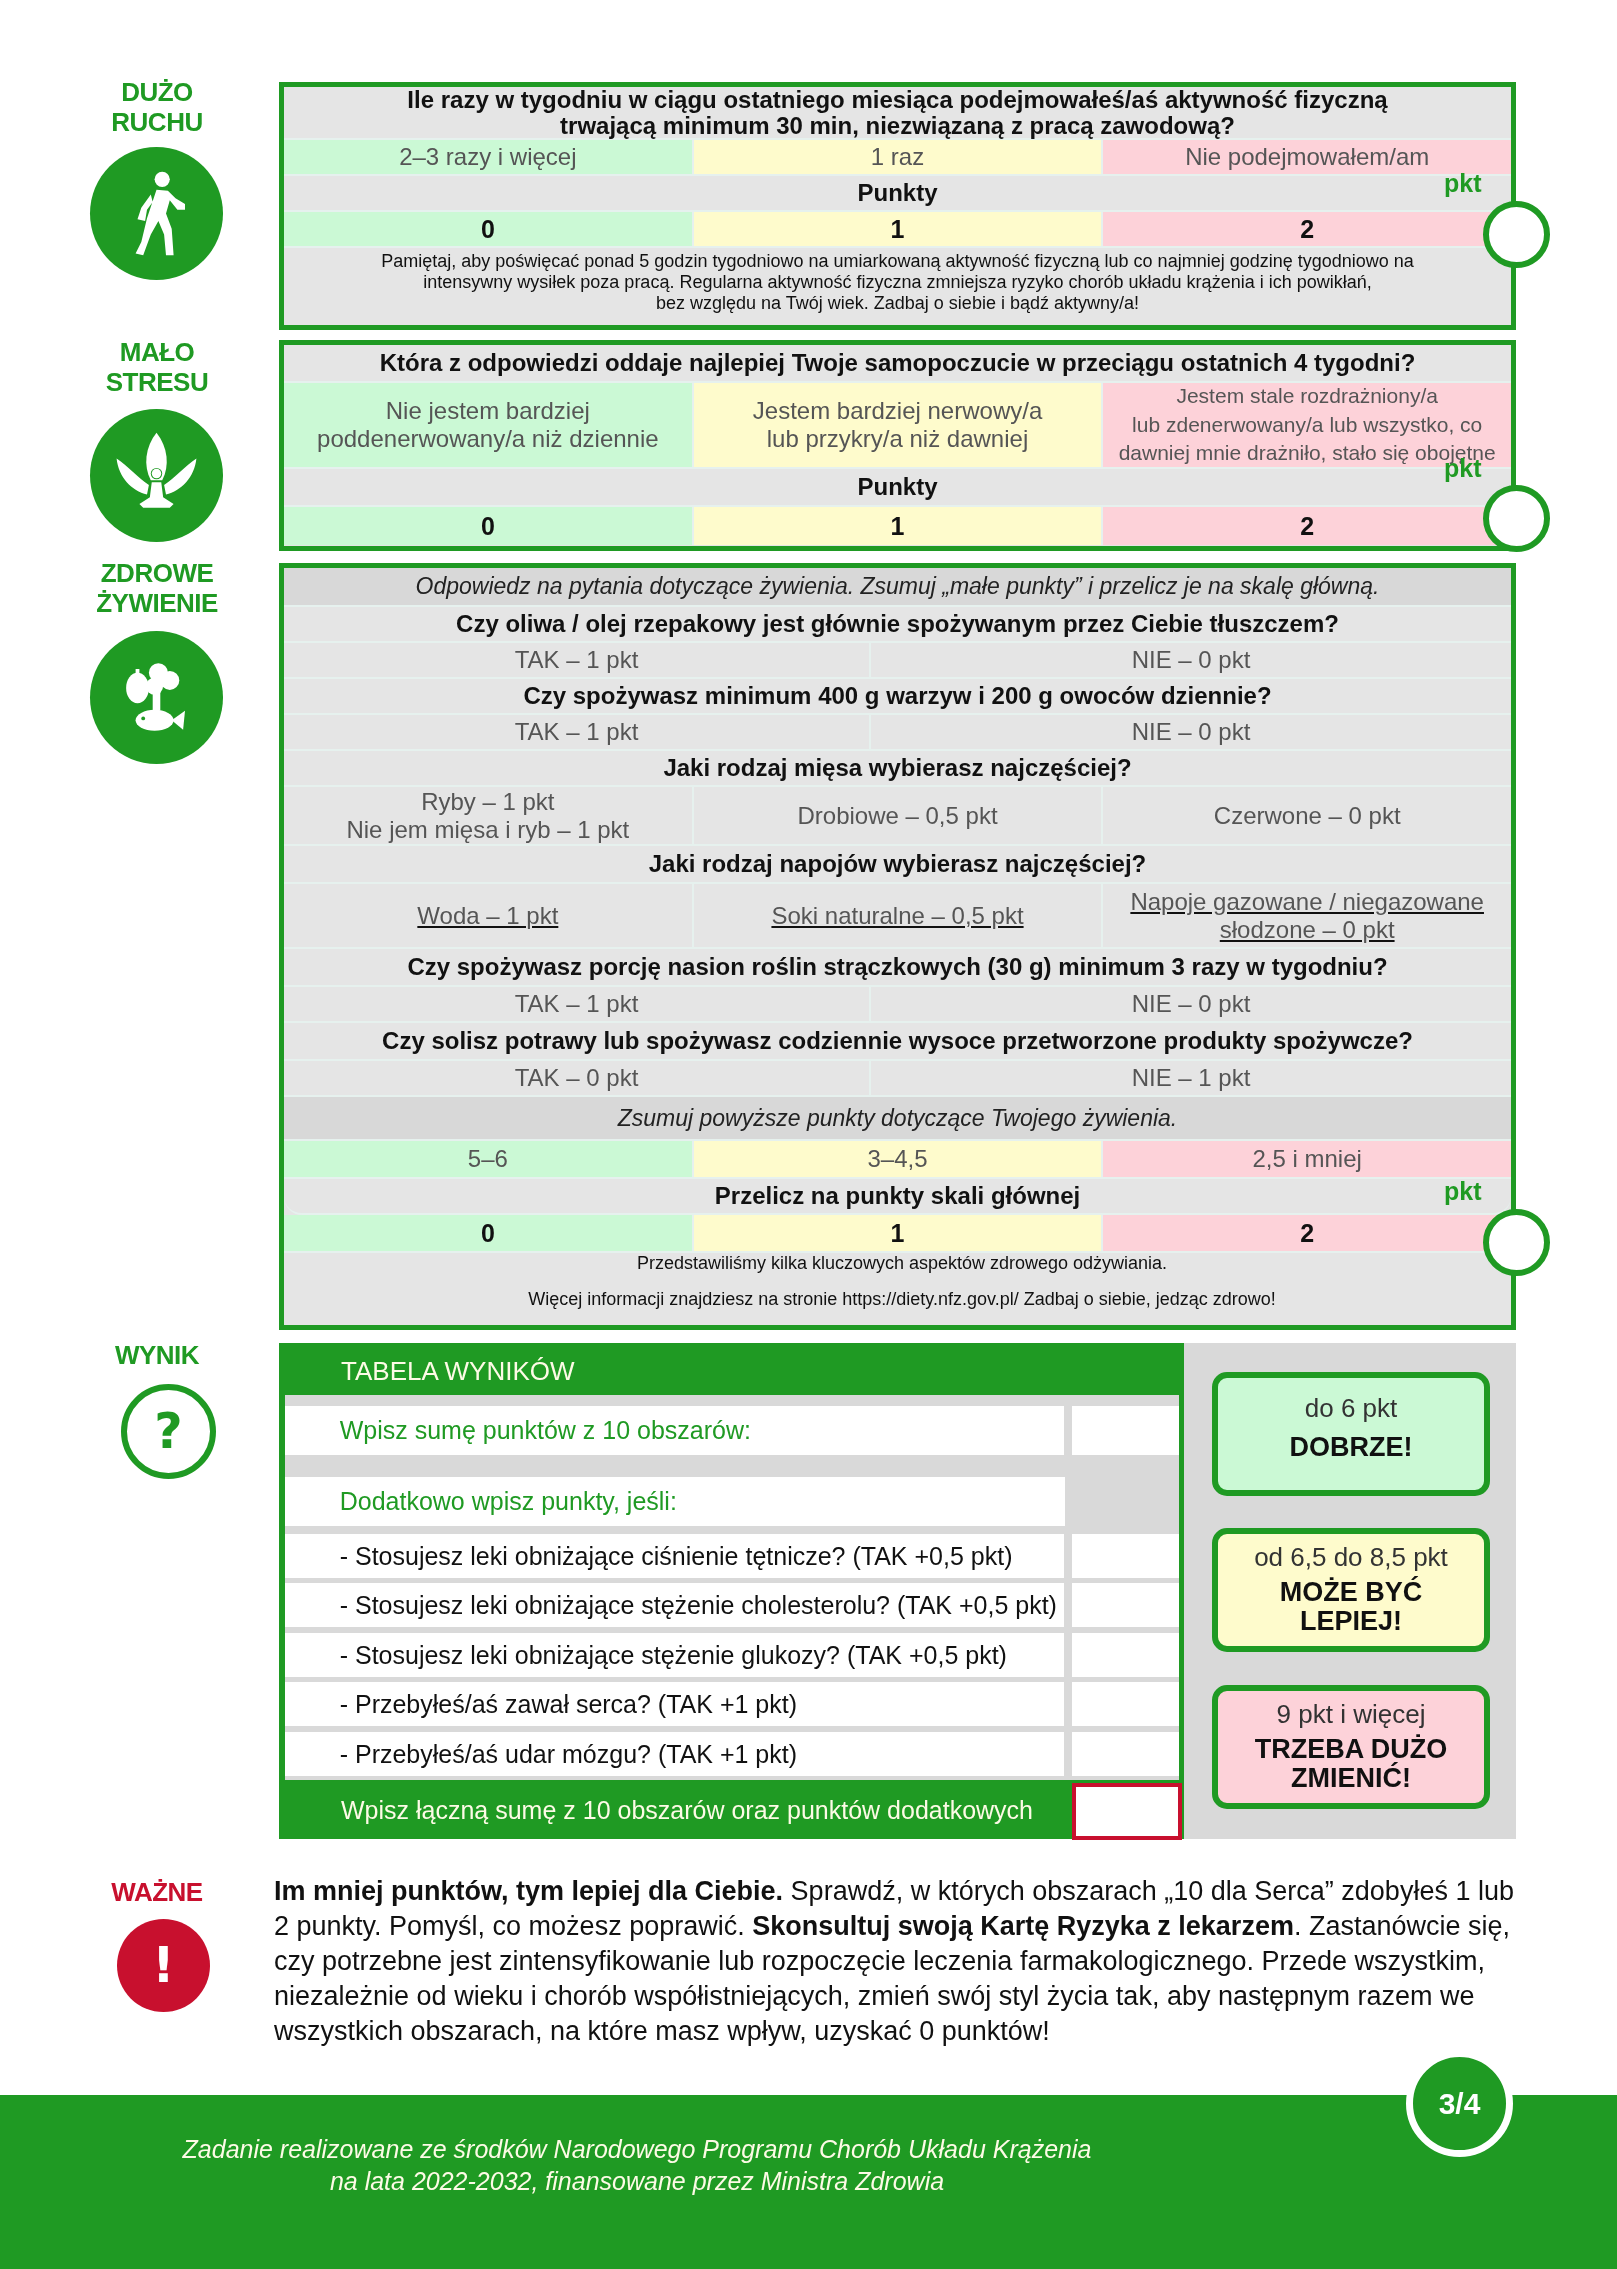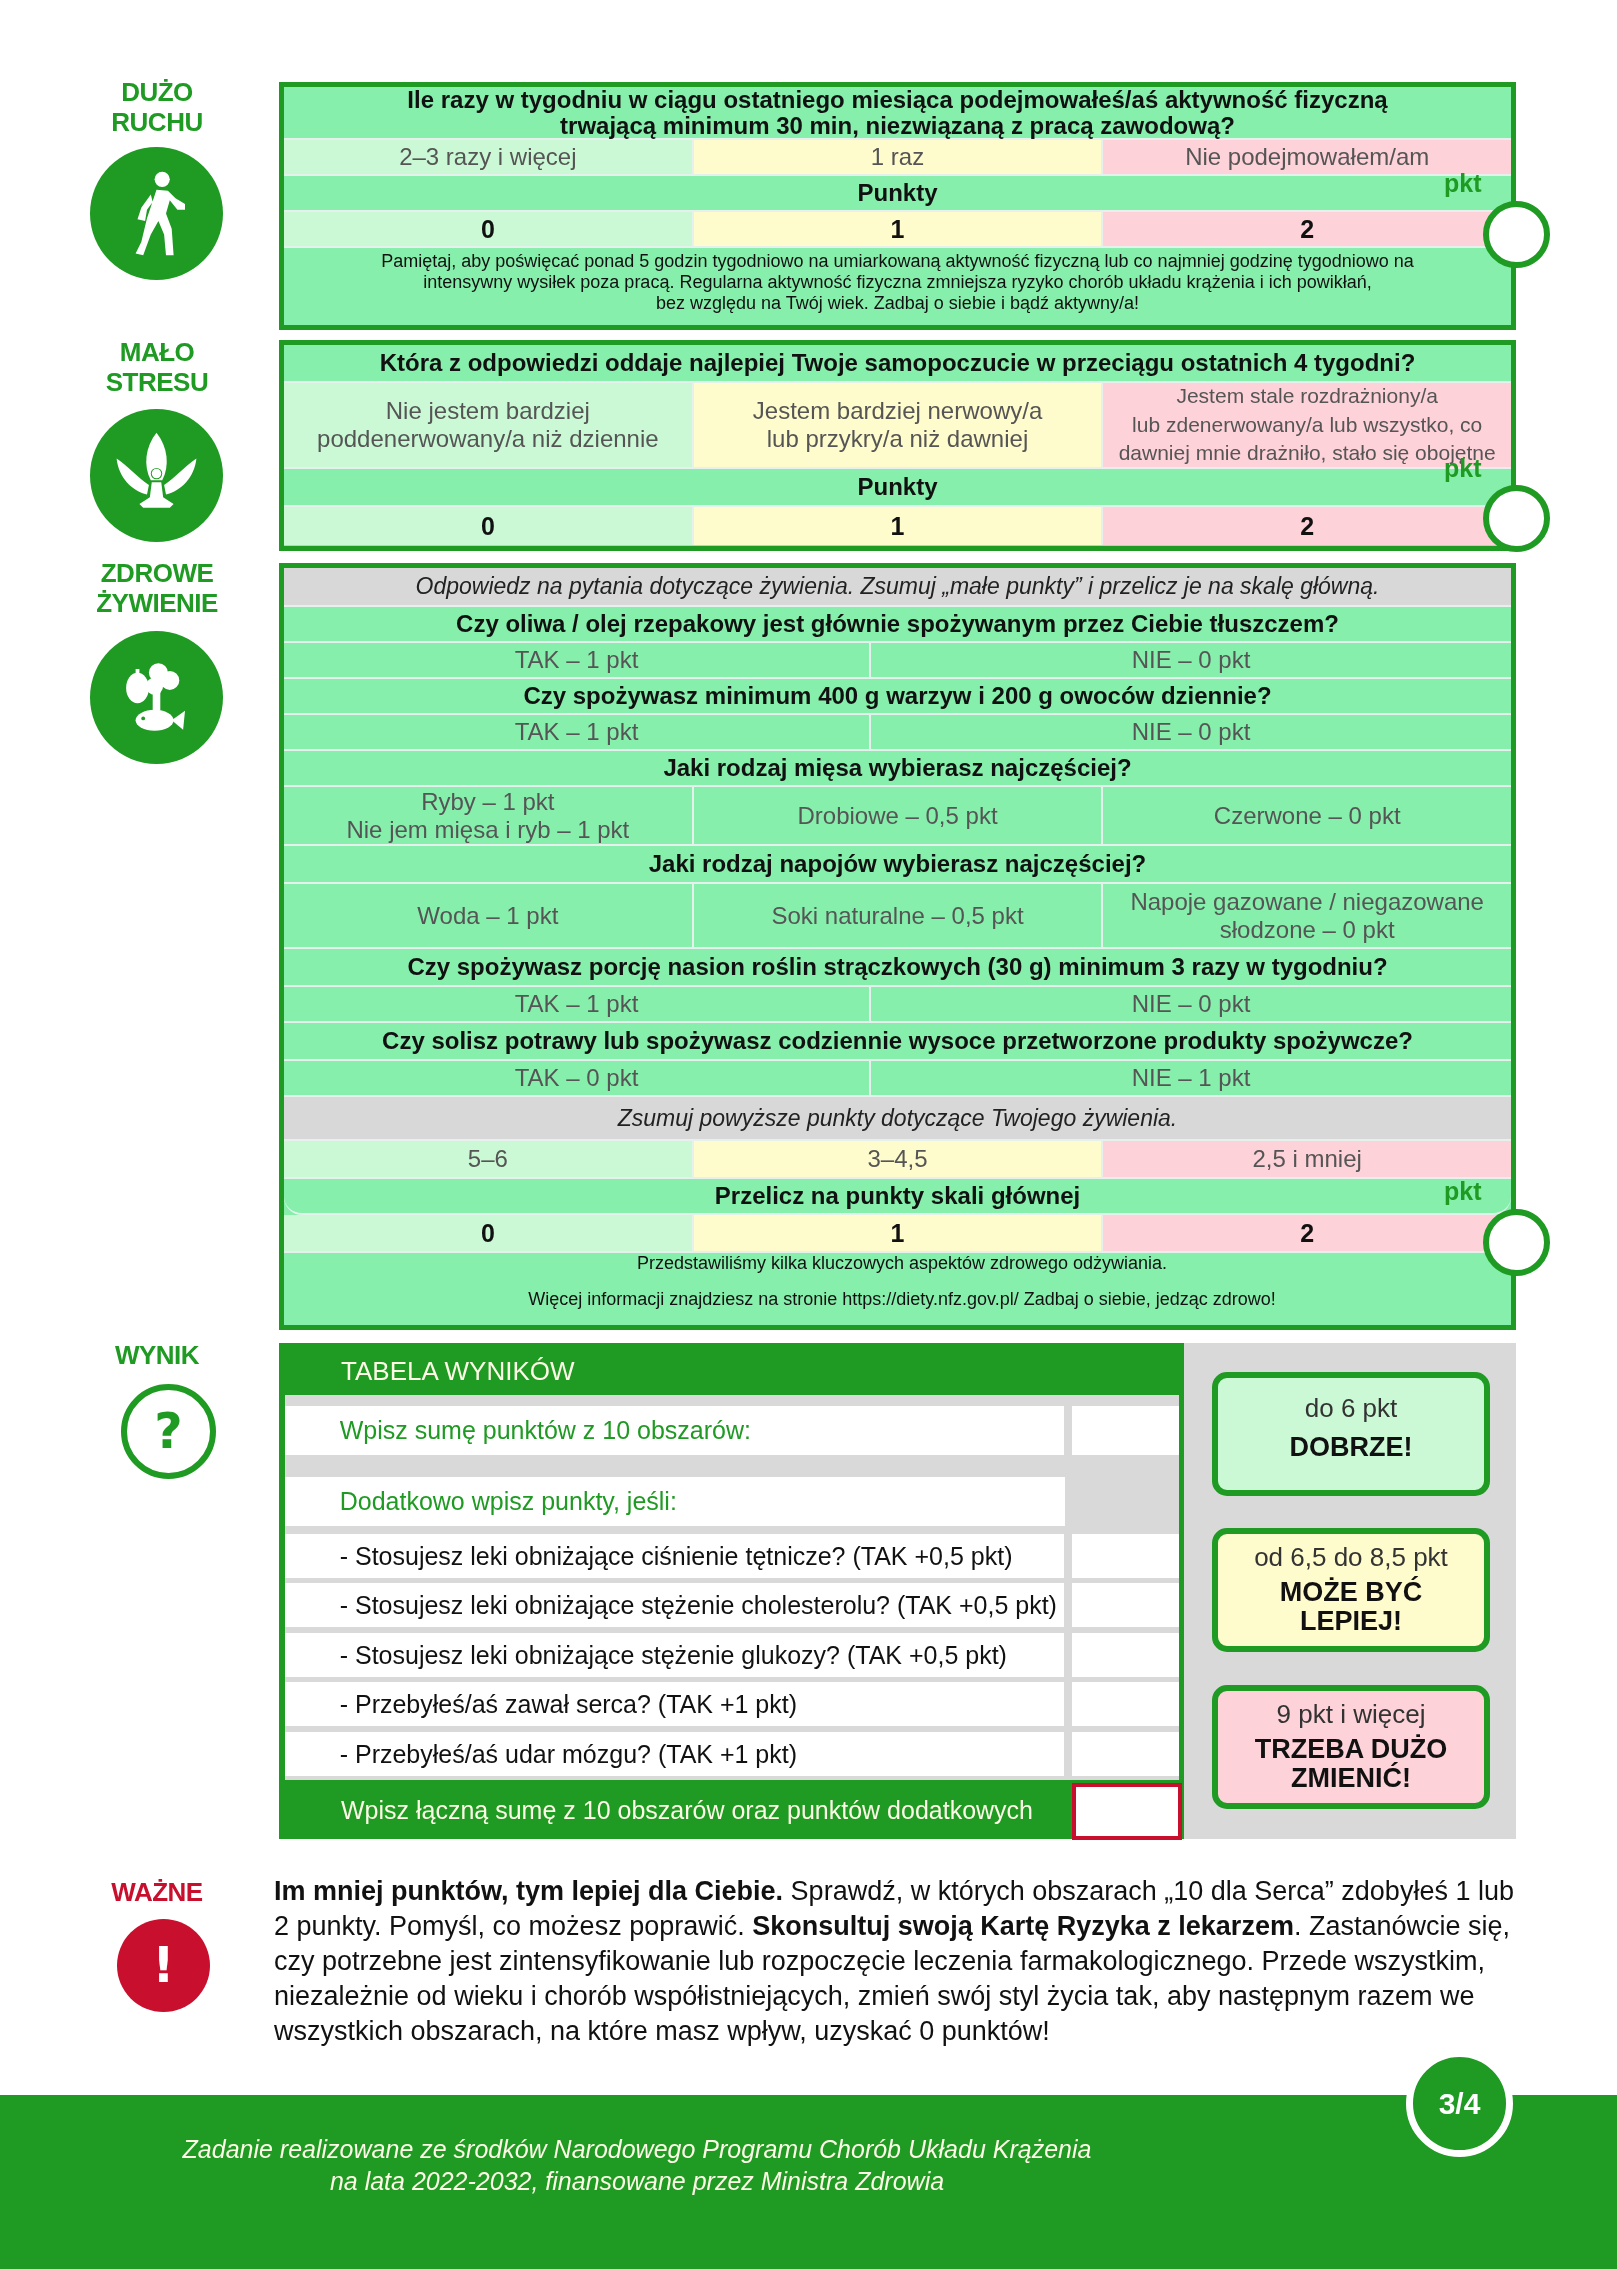--- a/index.html
+++ b/index.html
@@ -5,21 +5,21 @@
   * { box-sizing: border-box; margin: 0; padding: 0; }
   html, body { width: 1618px; height: 2269px; background: #ffffff; overflow: hidden; }
   body { position: relative; font-family: "Liberation Sans", sans-serif; color: #111; }
 
   .side { position: absolute; left: 76px; width: 162px; text-align: center; }
   .side-label { color: #1f9a23; font-weight: bold; font-size: 26px; line-height: 29.5px; letter-spacing: -0.5px; }
   .side-label.red { color: #c8102e; }
   .side-icon { position: absolute; left: 14.3px; width: 133px; height: 133px; border-radius: 50%; background: #1f9a23; display: flex; align-items: center; justify-content: center; }
   .side-icon svg { width: 95px; height: 95px; }
 
-  .box { position: absolute; left: 279px; width: 1237px; border: 5.7px solid #1f9a23; background: #86efac; }
+  .box { position: absolute; left: 279px; width: 1237px; border: 5.7px solid #1f9a23; background: #e5e5e5; }
   .row { display: flex; width: 100%; border-bottom: 2.9px solid #e6f1ee; align-items: center; }
   .row:last-child { border-bottom: none; }
   .cell { flex: 1; display: flex; align-items: center; justify-content: center; text-align: center; height: 100%; }
   .cell + .cell { border-left: 2.9px solid #e6f1ee; }
   .q { font-weight: bold; font-size: 24px; justify-content: center; text-align: center; line-height: 26px; }
   .light { font-size: 24px; color: #555; font-weight: normal; line-height: 27.6px; }
   .pts { font-weight: bold; font-size: 25px; }
   .g { background: #cbf9d5; }
   .y { background: #fefbcc; }
   .r { background: #fdd2d9; }
@@ -187,21 +187,21 @@
       <span>Ryby – 1 pkt</span>
       <span>Nie jem mięsa i ryb – 1 pkt</span>
     </div>
     <div class="cell light">Drobiowe – 0,5 pkt</div>
     <div class="cell light">Czerwone – 0 pkt</div>
   </div>
 
   <div class="row" style="height:38px;">
       <div class="cell q">Jaki rodzaj napojów wybierasz najczęściej?</div>
     </div>
-  <div class="row" style="height:65px;">
+  <div class="row" style="height:65px;text-decoration:underline;">
     <div class="cell light">Woda – 1 pkt</div>
     <div class="cell light">Soki naturalne – 0,5 pkt</div>
     <div class="cell light" style="flex-direction:column;">
       <span>Napoje gazowane / niegazowane</span>
       <span>słodzone – 0 pkt</span>
     </div>
   </div>
 
   <div class="row" style="height:38px;">
       <div class="cell q">Czy spożywasz porcję nasion roślin strączkowych (30 g) minimum 3 razy w tygodniu?</div>

